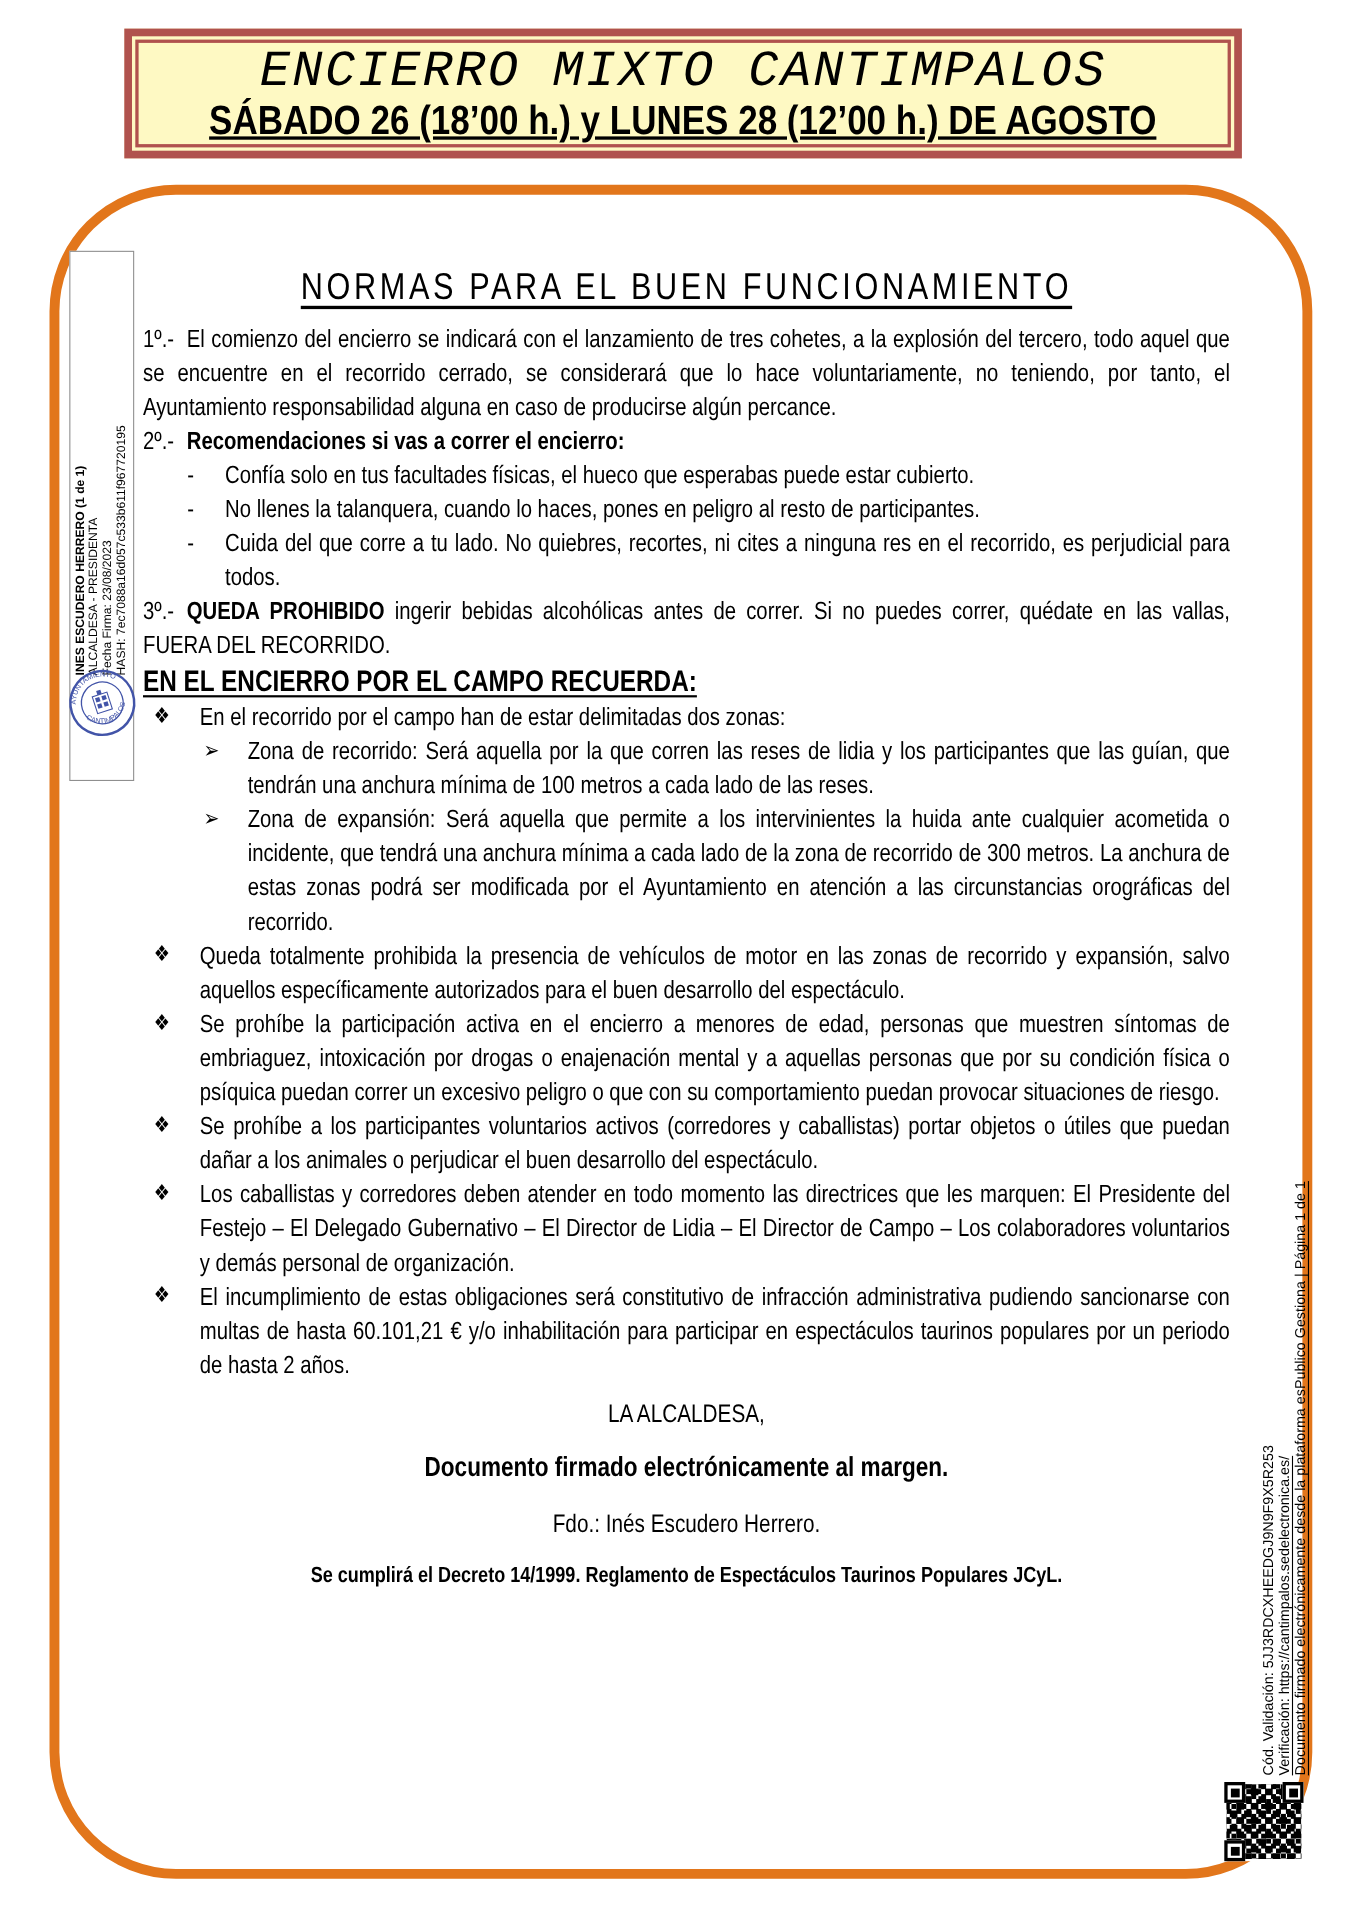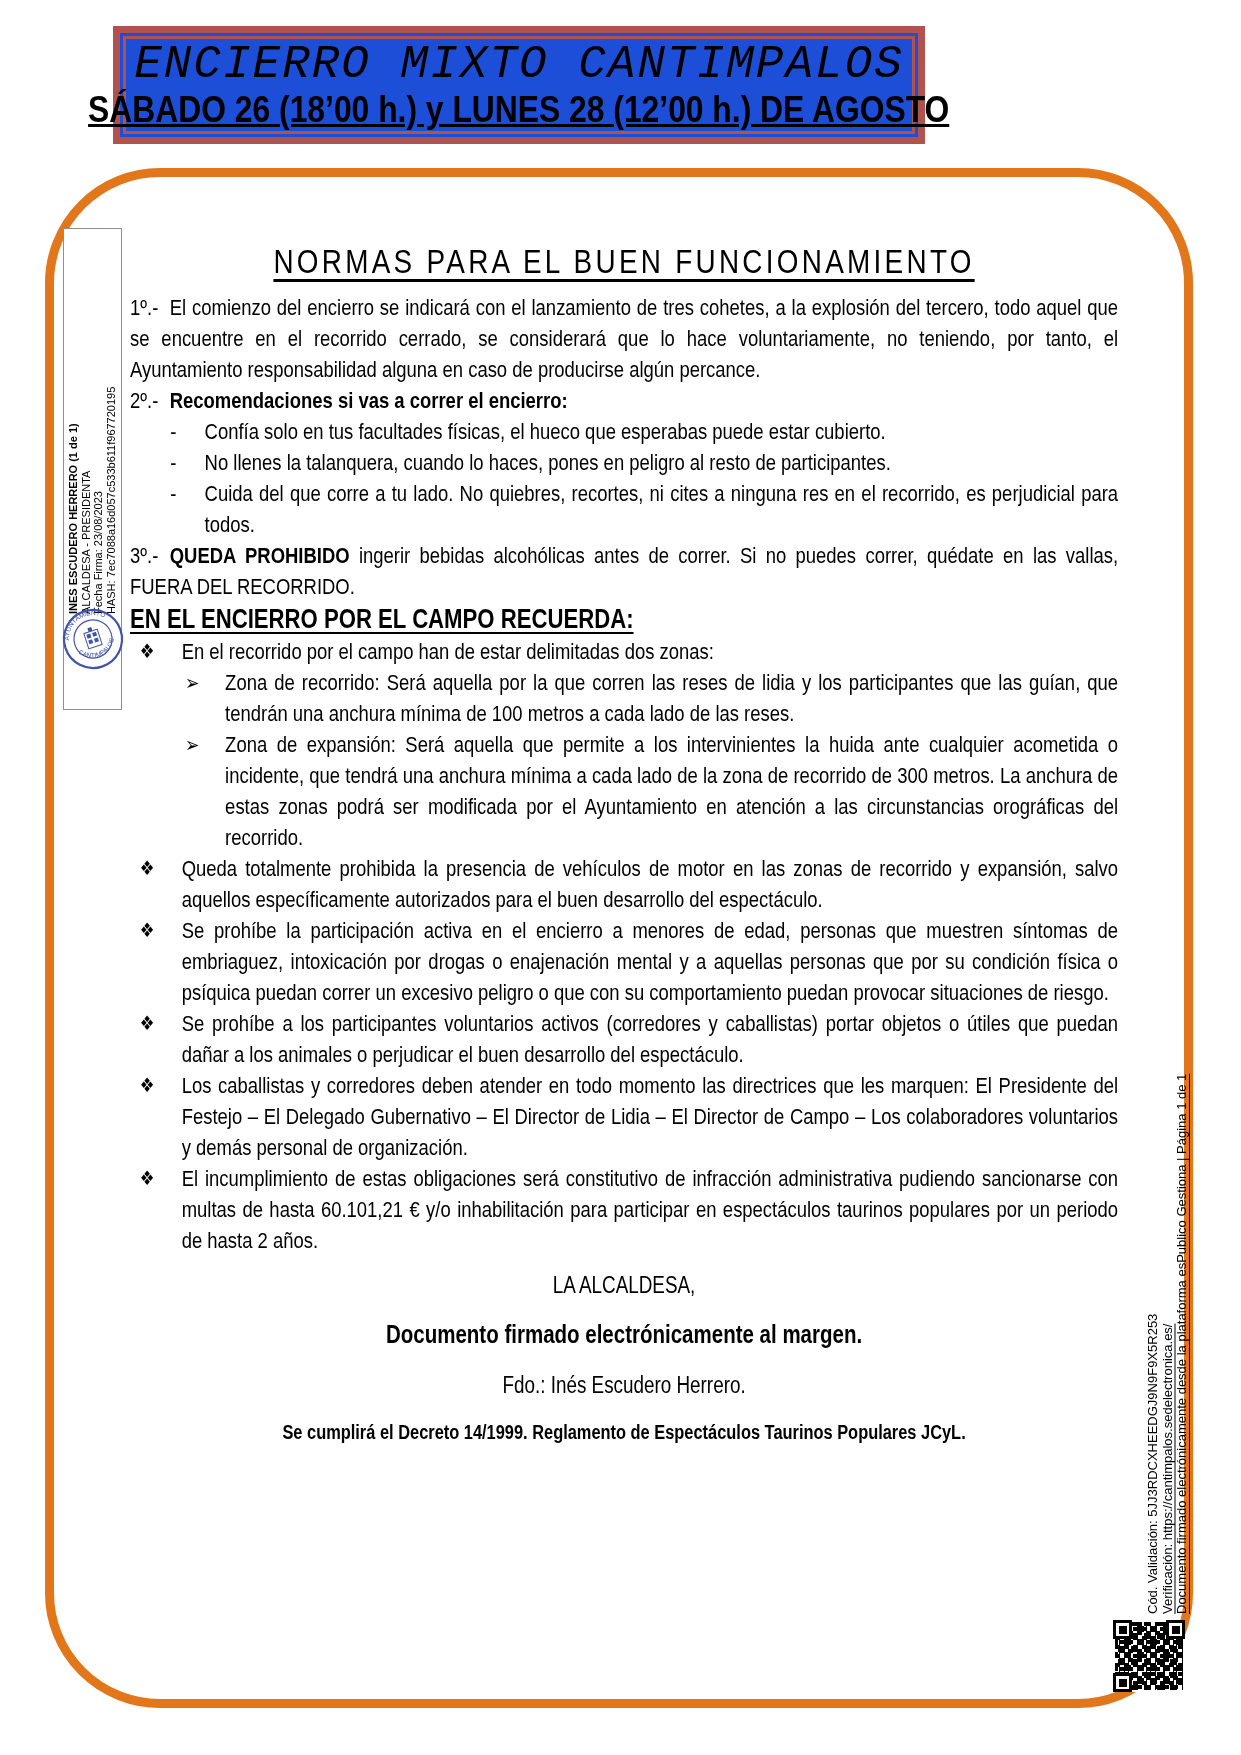--- a/index.html
+++ b/index.html
@@ -2,22 +2,22 @@
 <html><head>
 <meta charset="utf-8">
 <style>
   html,body{margin:0;padding:0;}
   body{
     width:1241px;height:1755px;position:relative;background:#ffffff;
     font-family:"Liberation Sans",sans-serif;color:#000;overflow:hidden;
   }
   
   .header-box{
-    position:absolute;left:113px;top:26px;width:812px;height:118px;
-    border:7px solid #b0524e;box-sizing:border-box;background:#1d4ed8;
+    position:absolute;left:113px;top:26px;width:1016px;height:118px;
+    border:7px solid #b0524e;box-sizing:border-box;background:#fef9c3;
   }
   .header-inner{
     position:absolute;inset:3px;border:3px solid #b0524e;
     display:flex;flex-direction:column;align-items:center;justify-content:center;
   }
   .main-title{
     font-family:"Liberation Mono","DejaVu Sans Mono",monospace;
     font-style:italic;font-size:46px;line-height:50px;letter-spacing:2px;white-space:nowrap;
   }
   .sub-title{

